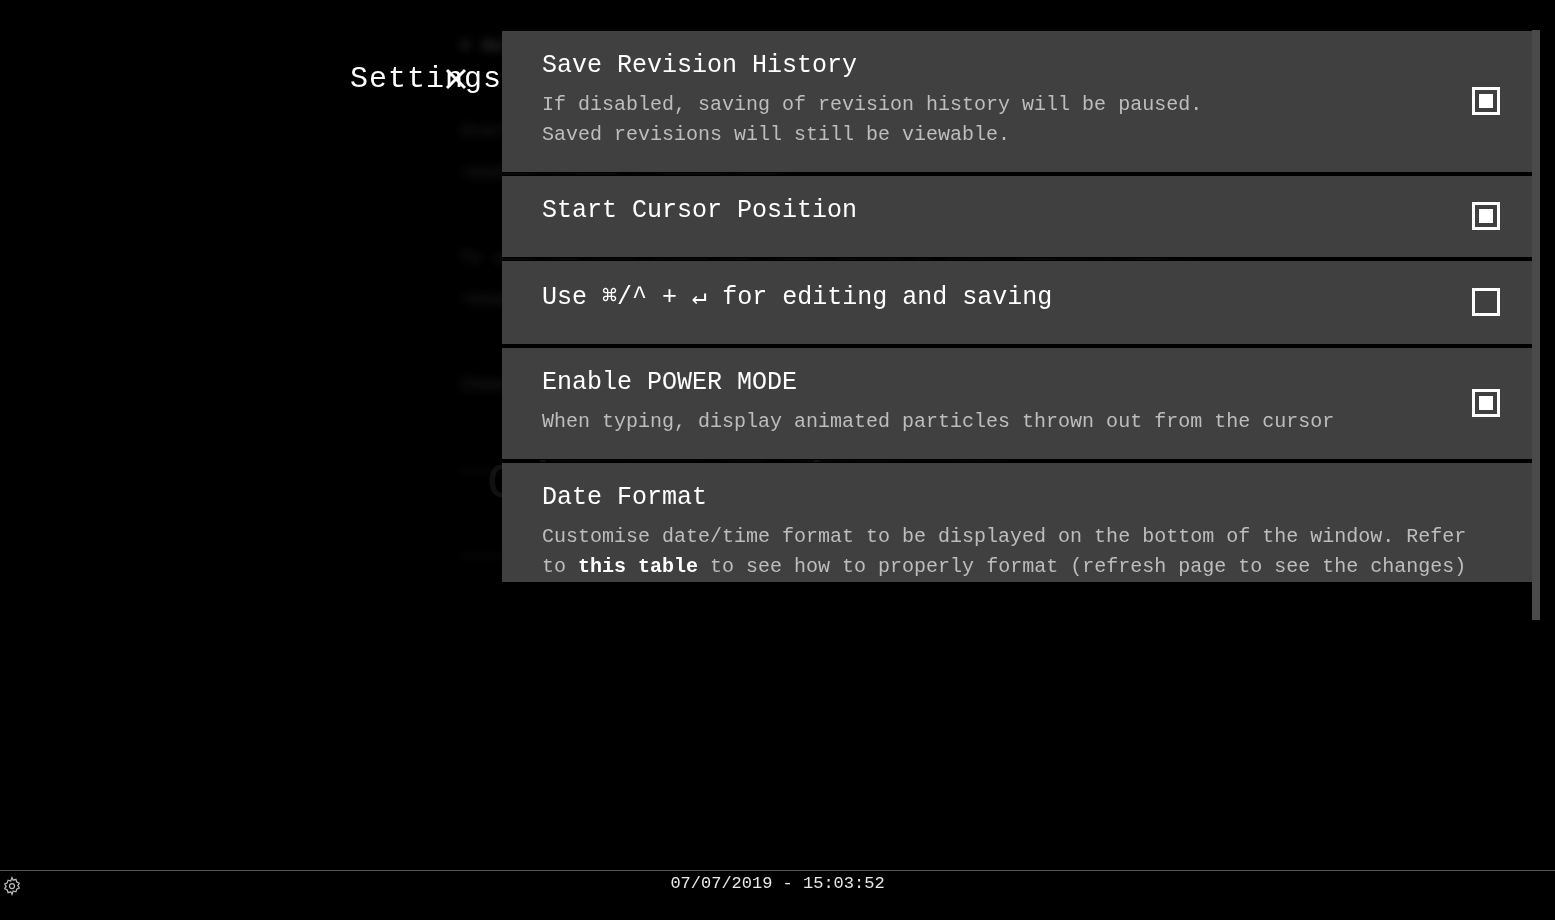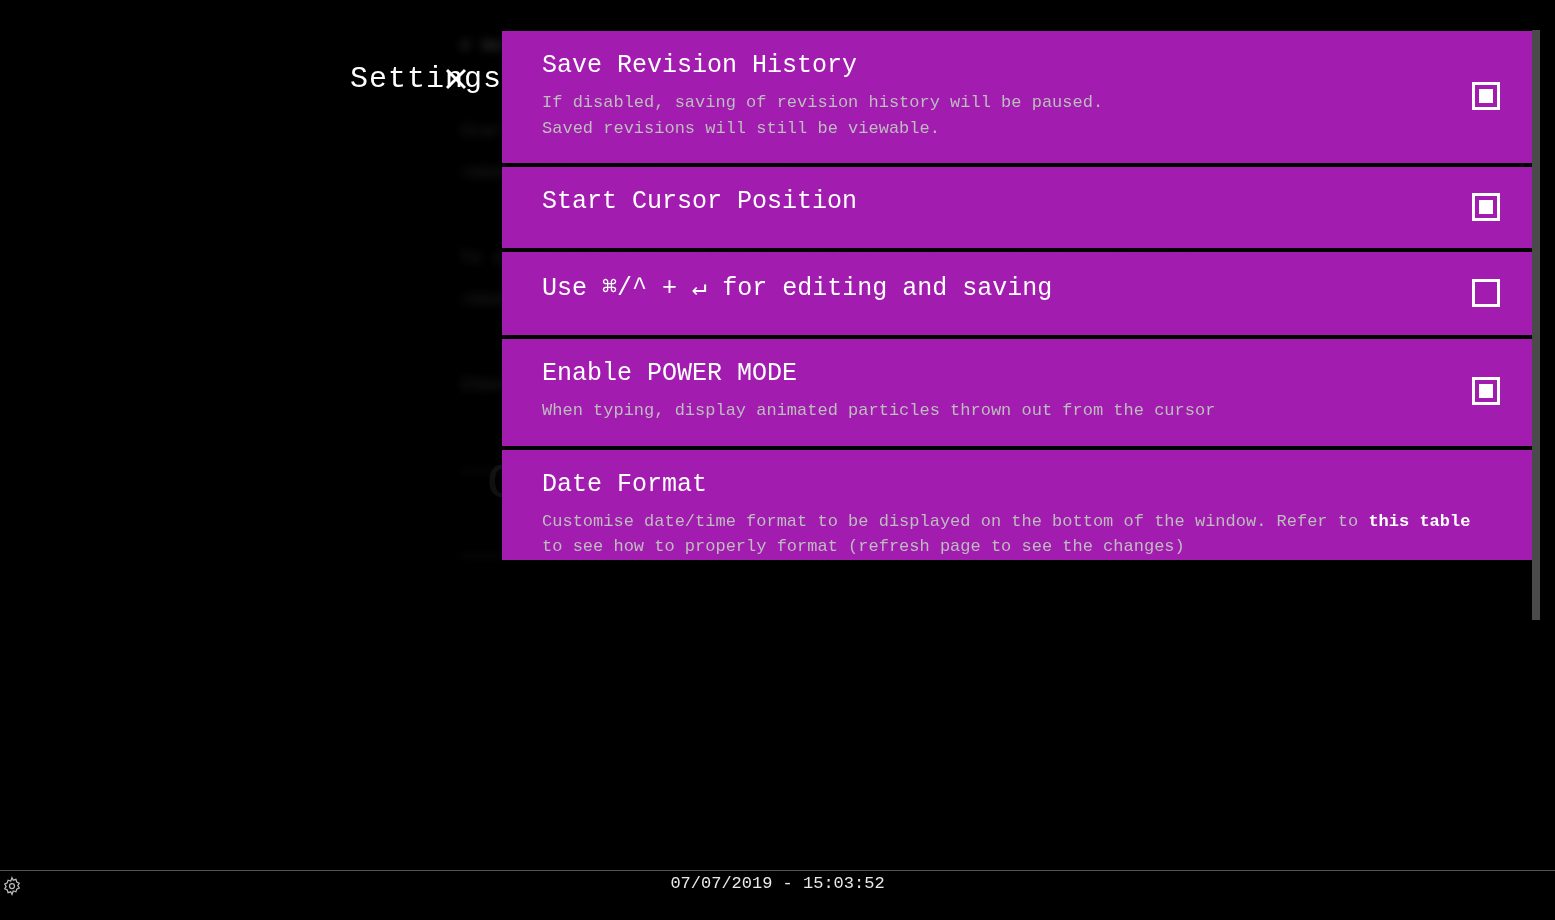--- a/index.html
+++ b/index.html
@@ -99,38 +99,38 @@
 .scroll-thumb {
   position: absolute;
   right: 0;
   top: 0;
   width: 8px;
   height: 590px;
   background: #4a4a4a;
 }
 
 .setting-row {
-  background: #a21caf;
+  background: #404040;
   border-top: 1px solid #000;
   border-bottom: 1px solid #000;
   margin-bottom: 2px;
   padding: 20px 40px 22px 40px;
   display: flex;
   align-items: center;
   gap: 20px;
 }
 .setting-text { flex: 1; min-width: 0; }
 .setting-title {
   font-size: 25px;
   color: #fff;
   margin-bottom: 10px;
   font-weight: 400;
 }
 .setting-desc {
-  font-size: 17px;
+  font-size: 20px;
   color: #bdbdbd;
   line-height: 1.5;
 }
 .setting-desc strong { color: #fff; font-weight: 700; }
 
 .checkbox {
   width: 28px;
   height: 28px;
   border: 3px solid #fff;
   flex-shrink: 0;

